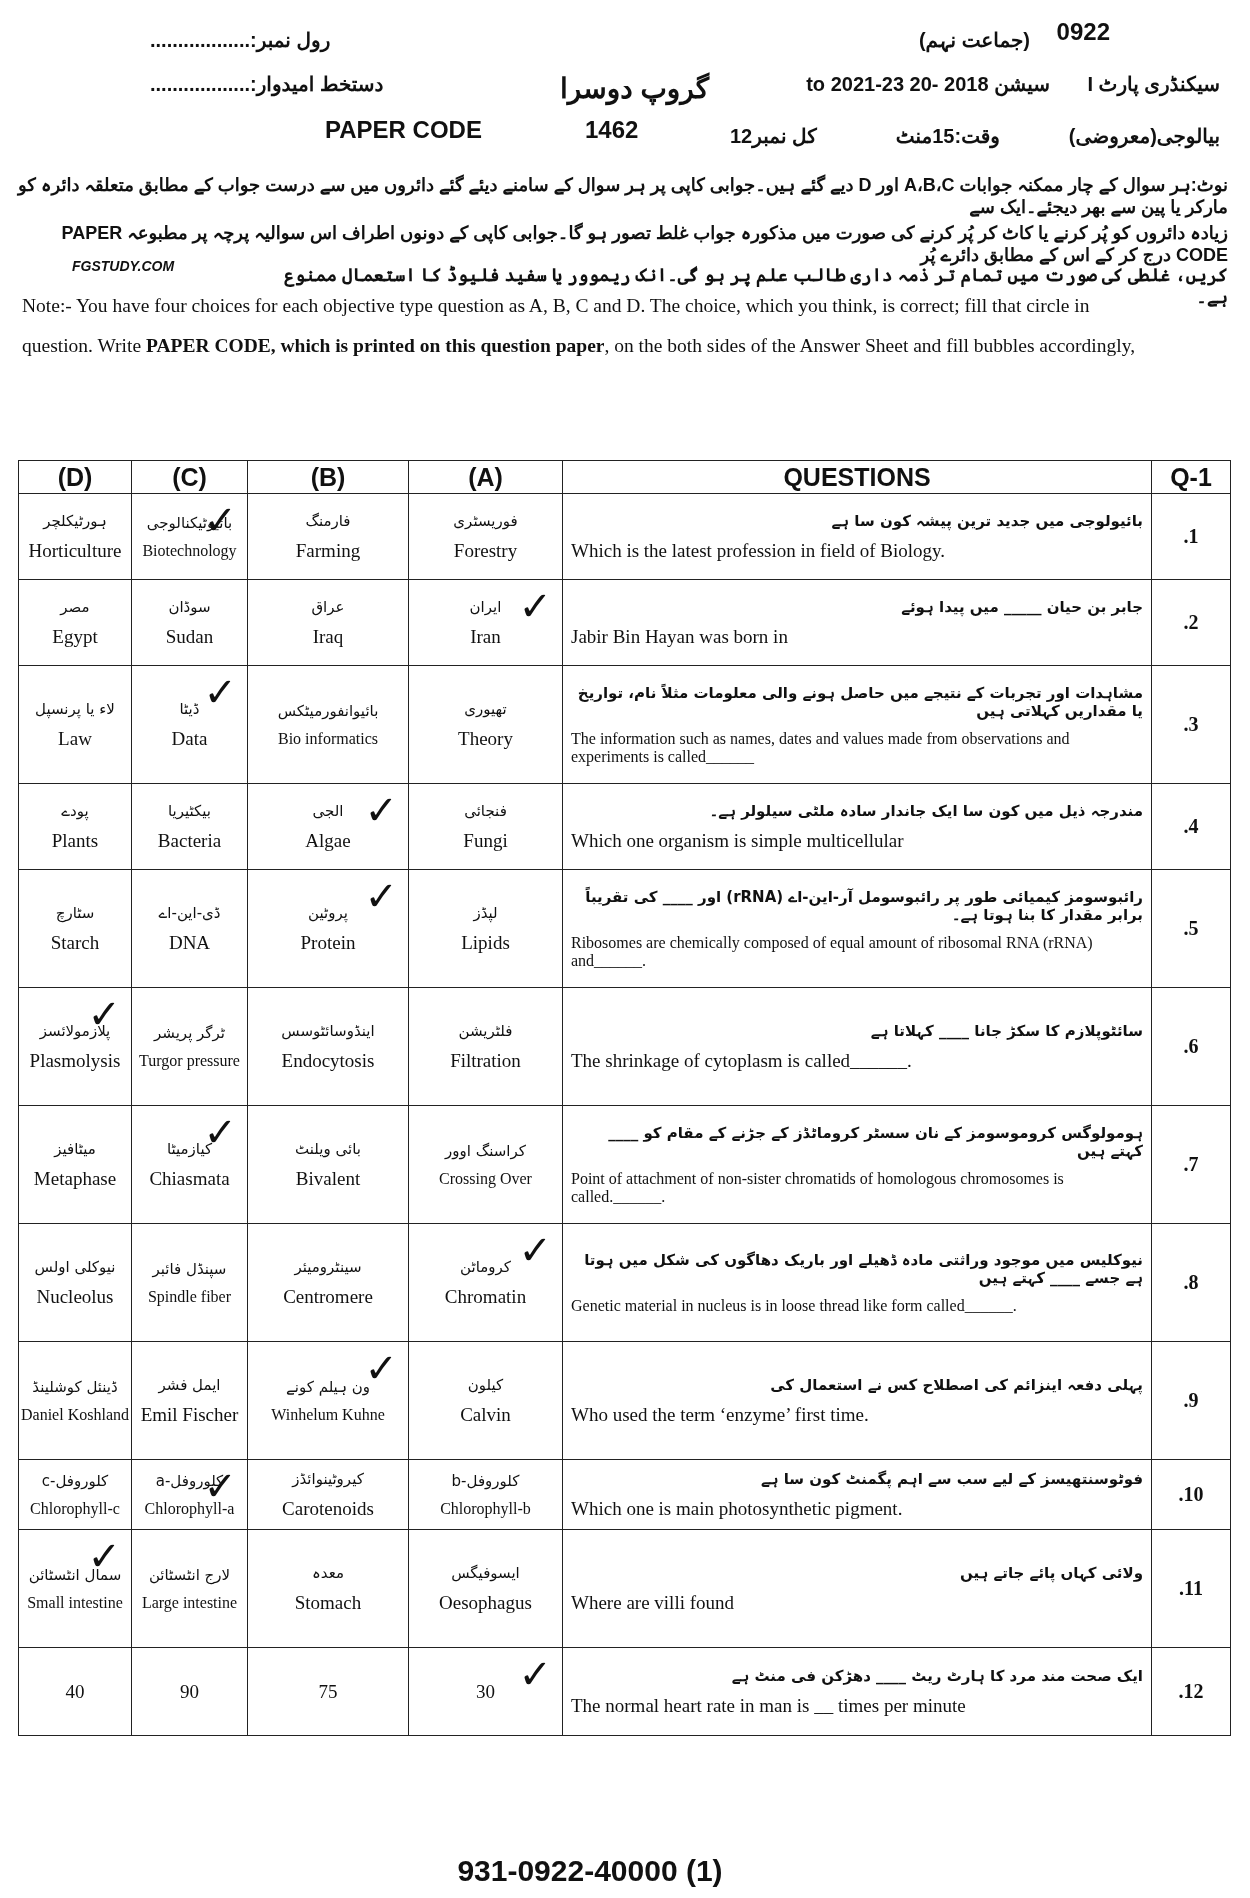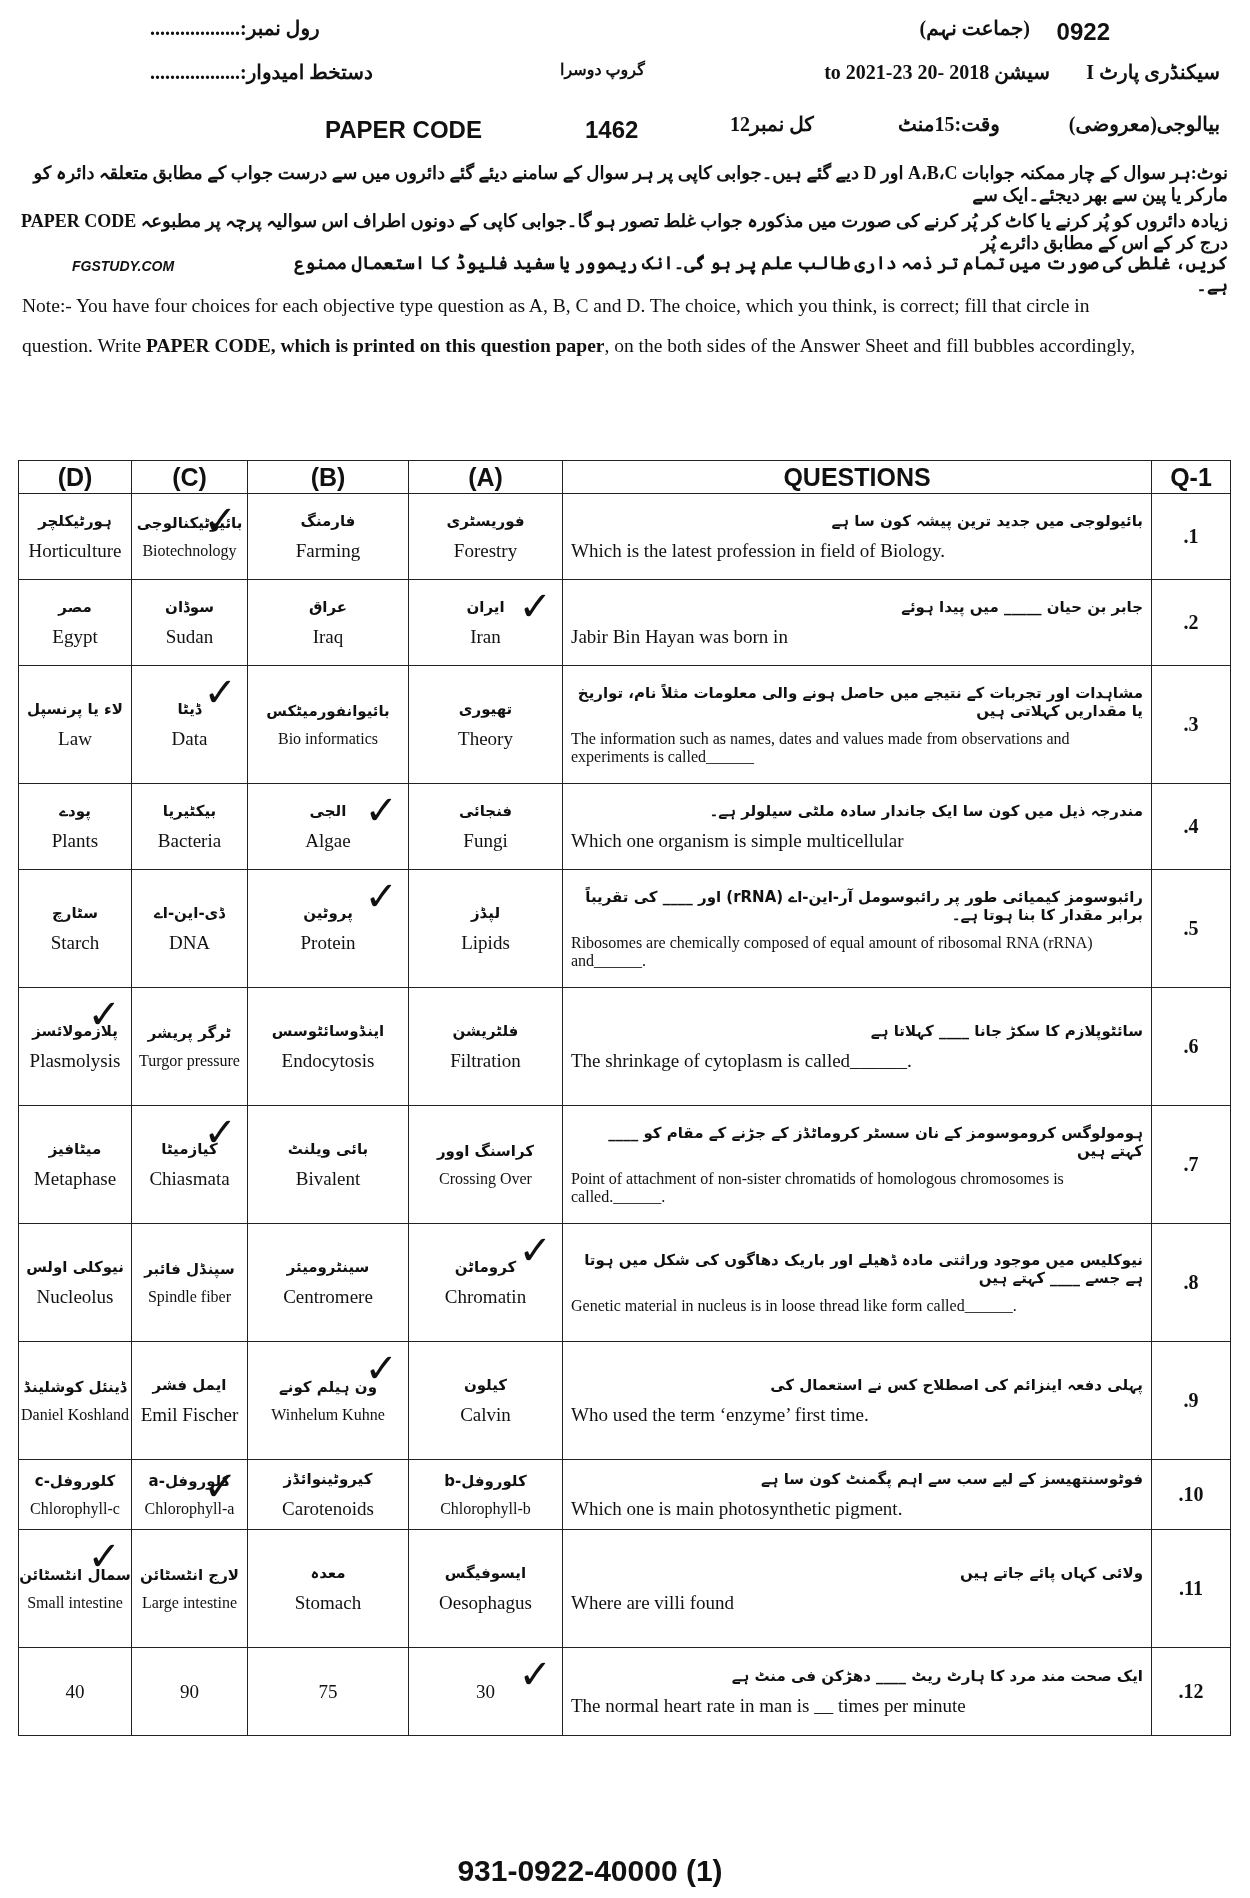--- a/index.html
+++ b/index.html
@@ -1,31 +1,31 @@
 <!DOCTYPE html>
 <html><head>
 <meta charset="utf-8">
 <style>
   html, body { margin:0; padding:0; background:#ffffff; }
   body { width:1250px; height:1898px; position:relative; overflow:hidden; color:#111; font-family:"Liberation Serif", serif; }
   .abs { position:absolute; }
-  .urdu { direction:rtl; font-family:Liberation Serif, serif; font-weight:bold; }
+  .urdu { direction:rtl; font-family:Liberation Sans, sans-serif; font-weight:bold;margin-top:12px; }
   .hdr1 { top:14px; left:0; width:1250px; height:40px; }
   .hdr2 { top:60px; left:0; width:1250px; height:40px; }
   .hdr3 { top:112px; left:0; width:1250px; height:40px; }
   .t { font-size:24px; white-space:nowrap; }
   .bold-sans { font-family:"Liberation Sans", sans-serif; font-weight:bold; }
   .note-urdu { right:22px; width:1210px; font-size:18px; text-align:right; }
   .note-en { left:22px; width:1210px; font-size:19.5px; line-height:40px; }
   .brand { font-family:"Liberation Sans", sans-serif; font-weight:bold; font-style:italic; font-size:14px; }
   table.q { position:absolute; top:460px; left:18px; width:1212px; border-collapse:collapse; table-layout:fixed; }
   table.q th, table.q td { border:1.5px solid #222; vertical-align:middle; text-align:center; padding:0; }
   table.q th { height:32px; font-family:"Liberation Sans", sans-serif; font-weight:bold; font-size:25px; }
   .opt { position:relative; }
-  .opt .ur { display:block; direction:rtl; font-family:"DejaVu Sans", sans-serif; font-size:15px; font-weight:bold; margin-bottom:10px; }
+  .opt .ur { display:block; direction:rtl; font-family:"DejaVu Sans", sans-serif; font-size:15px; font-weight:normal; margin-bottom:10px; }
   .opt .en { display:block; font-size:19px; }
   .opt .en.small { font-size:16px; }
   .qcell { text-align:left !important; padding:4px 8px !important; }
   .qcell .ur { display:block; direction:rtl; text-align:right; font-family:"DejaVu Sans", sans-serif; font-size:15px; font-weight:bold; margin-bottom:10px; }
   .qcell .en { display:block; font-size:19px; }
   .qcell .en.small { font-size:16px; }
   .num { font-size:20px; font-weight:bold; }
   .tick { position:absolute; color:#111; font-size:40px; font-family:"DejaVu Sans", sans-serif; line-height:1; pointer-events:none; }
   .footer-code { top:1854px; left:0; width:1180px; text-align:center; font-family:"Liberation Sans", sans-serif; font-weight:bold; font-size:30px; }
 </style>
@@ -34,21 +34,21 @@
 
 <div class="abs hdr1">
   <span class="abs t bold-sans" style="right:140px;top:4px;">0922</span>
   <span class="abs t urdu" style="right:220px;top:2px;font-size:20px;">(جماعت نہم)</span>
   <span class="abs t urdu" style="left:150px;top:2px;font-size:20px;">رول نمبر:..................</span>
 </div>
 
 <div class="abs hdr2">
   <span class="abs t urdu" style="right:30px;top:0;font-size:20px;">سیکنڈری پارٹ I</span>
   <span class="abs t urdu" style="right:200px;top:0;font-size:20px;">سیشن 2018 -20 to 2021-23</span>
-  <span class="abs t urdu" style="left:560px;top:0;font-size:16px;">گروپ دوسرا</span>
+  <span class="abs t urdu" style="left:560px;top:0;font-size:28px;">گروپ دوسرا</span>
   <span class="abs t urdu" style="left:150px;top:0;font-size:20px;">دستخط امیدوار:..................</span>
 </div>
 
 <div class="abs hdr3">
   <span class="abs t urdu" style="right:30px;top:0;font-size:20px;">بیالوجی(معروضی)</span>
   <span class="abs t urdu" style="right:250px;top:0;font-size:20px;">وقت:15منٹ</span>
   <span class="abs t urdu" style="left:730px;top:0;font-size:20px;">کل نمبر12</span>
   <span class="abs t bold-sans" style="left:325px;top:4px;">PAPER CODE</span>
   <span class="abs t bold-sans" style="left:585px;top:4px;">1462</span>
 </div>

